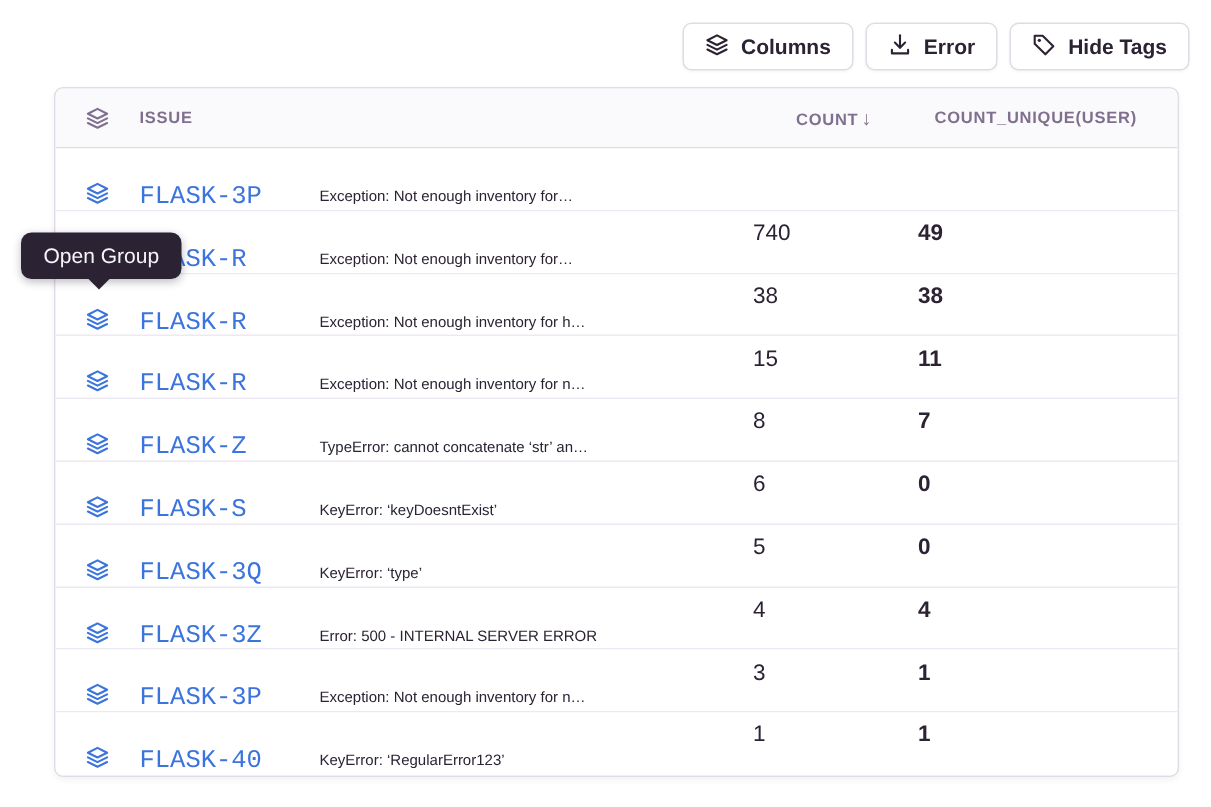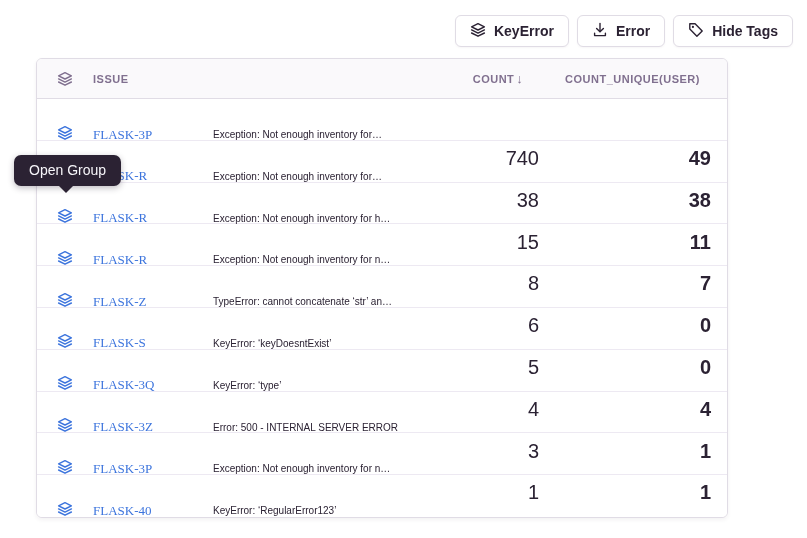--- a/index.html
+++ b/index.html
@@ -9,39 +9,39 @@
 
   
   .toolbar { position:absolute; top:15px; right:14px; display:flex; gap:8px; }
   .btn { display:inline-flex; align-items:center; gap:8px; height:32px; padding:0 14px;
     background:#fff; border:1px solid var(--border,#E0DCE5); border-radius:6px;
     font-size:14px; font-weight:700; color:var(--body-text,#2B2233);
     box-shadow:0 1px 2px rgba(43,34,51,0.04); cursor:pointer; }
   .btn svg { flex:0 0 auto; }
 
   
-  .table { position:absolute; left:36px; top:58px; width:692px;
+  .table { position:absolute; left:36px; top:58px; width:750px;
     border:1px solid var(--border,#E0DCE5); border-radius:6px; background:#fff;
     box-shadow:0 2px 4px rgba(43,34,51,0.06); overflow:hidden; }
   .grid-row { display:grid; grid-template-columns:56px 120px 1fr 110px 173px; align-items:center; }
   .thead { height:40px; background:#FAF9FB; border-bottom:1px solid var(--border,#E0DCE5);
     color:var(--header-text,#80708F); font-size:11px; font-weight:700; letter-spacing:.5px; }
   .th-icon { display:flex; justify-content:center; }
   .th-right { text-align:center; }
   .th-count { padding-right:2px; }
   .th-unique { padding-right:16px; }
   .sort-arrow { font-size:13px; font-weight:400; margin-left:2px; }
 
   .row { height:41.8px; border-bottom:1px solid #EDE9F2; background:#fff; }
   .row:last-child { border-bottom:none; }
   .cell-icon { display:flex; justify-content:center; align-items:center; color:var(--link,#3C74DD); cursor:pointer; }
-  .cell-id { font-family:Liberation Serif, serif; font-size:13px; color:var(--link,#3C74DD);
+  .cell-id { font-family:Liberation Mono, monospace; font-size:17px; color:var(--link,#3C74DD);
     white-space:nowrap; cursor:pointer; }
   .cell-desc { font-size:10px; color:var(--body-text,#2B2233); white-space:nowrap; overflow:hidden; }
-  .cell-num { font-size:20px; text-align:right; padding-right:15px;margin-top:48px; }
+  .cell-num { font-size:15px; text-align:left; padding-right:15px;margin-top:48px; }
   .cell-num.unique { padding-right:16px;font-weight:bold; }
 
   
   .tooltip { position:absolute; left:14px; top:155px; z-index:5;
     background:var(--tooltip-bg,#2B2233); color:#F6F5F9; font-size:14px; font-weight:500;
     padding:7px 15px 8px 15px; border-radius:7px; box-shadow:0 2px 6px rgba(43,34,51,0.3);
     white-space:nowrap; }
   .tooltip .caret { position:absolute; left:44px; bottom:-7px; width:0; height:0;
     border-left:8px solid transparent; border-right:8px solid transparent;
     border-top:8px solid var(--tooltip-bg,#2B2233); }
@@ -53,21 +53,21 @@
 
   <div class="toolbar">
     <button class="btn">
       <span>
         <svg width="16" height="16" viewBox="0 0 16 16" fill="none" stroke="currentColor" stroke-width="1.4" stroke-linecap="round" stroke-linejoin="round">
           <path d="M8 1.6 L14.4 4.8 L8 8 L1.6 4.8 Z"></path>
             <path d="M1.6 7.9 L8 11.1 L14.4 7.9"></path>
             <path d="M1.6 11 L8 14.2 L14.4 11"></path>
         </svg>
       </span>
-      <span>KeyError</span>
+      <span>Columns</span>
     </button>
     <button class="btn">
       <span>
         <svg width="16" height="16" viewBox="0 0 16 16" fill="none" stroke="currentColor" stroke-width="1.4" stroke-linecap="round" stroke-linejoin="round">
           <path d="M8 1.5 V9.6"></path>
             <path d="M4.6 6.4 L8 9.8 L11.4 6.4"></path>
             <path d="M2.6 11.2 V13.6 H13.4 V11.2"></path>
         </svg>
       </span>
       <span>Error</span>

